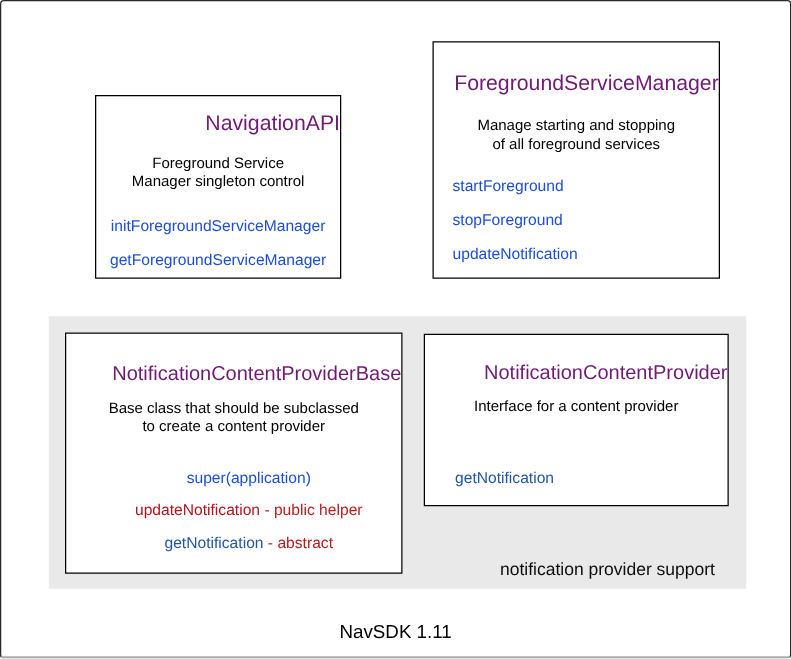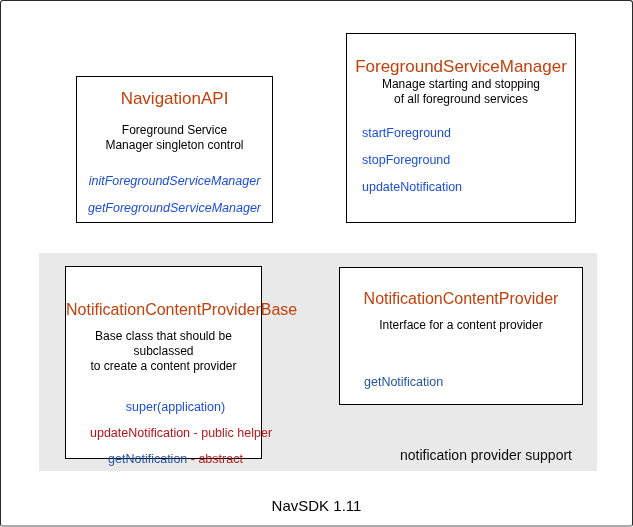--- a/index.html
+++ b/index.html
@@ -20,24 +20,24 @@
     overflow: hidden;
   }
   .class-box {
     position: absolute;
     box-sizing: border-box;
     background: #ffffff;
     border: 1px solid #000000;
     color: #000000;
   }
   .box-title {
-    text-align: center;
+    text-align: right;
     font-size: 17px;
     line-height: 20px;
-    color: #c2410c;
+    color: #701a75;
     white-space: nowrap;
   }
   .box-title.sm { font-size: 16px; line-height: 19px; }
   .box-desc {
     text-align: center;
     font-size: 12px;
     line-height: 15px;
     color: #000000;
   }
   .method {
@@ -47,45 +47,45 @@
   }
   .m-green { color: #1d4ed8; }
   .m-red   { color: #b5121b; }
   .m-blue  { color: #2456a4; }
   .ann     { color: #b91c1c; }
 
   
   #box-nav { left: 75px; top: 75px; width: 197px; height: 147px; padding-top: 12px; }
   #box-nav .box-desc { margin-top: 14px; }
   #box-nav .methods { margin-top: 20px; text-align: center; }
-  #box-nav .method { margin-bottom: 11px; font-style: italic; }
+  #box-nav .method { margin-bottom: 11px; }
 
   
   #box-fsm { left: 345px; top: 32px; width: 230px; height: 190px; padding-top: 23px; }
-  #box-fsm .box-desc { margin-top: 0; }
+  #box-fsm .box-desc { margin-top: 16px; }
   #box-fsm .methods { margin-top: 18px; padding-left: 15px; text-align: left; }
   #box-fsm .method { margin-bottom: 11px; }
 
   
   #group-region {
     position: absolute;
     left: 38px; top: 252px;
     width: 558px; height: 218px;
     background: #e9e9e9;
   }
   #group-caption {
     position: absolute;
     right: 25px; bottom: 8px;
     font-size: 14px;
     color: #0d0d0d;
     white-space: nowrap;
   }
 
   
-  #box-ncpb { left: 26px; top: 13px; width: 197px; height: 193px; padding-top: 33px; }
+  #box-ncpb { left: 13px; top: 13px; width: 270px; height: 193px; padding-top: 23px; }
   #box-ncpb .box-desc { margin-top: 10px; }
   #box-ncpb .methods { margin-top: 25px; padding-left: 24px; text-align: center; }
   #box-ncpb .method { margin-bottom: 10px; }
   #box-ncpb .method:last-child { margin-top: 2px; }
 
   
   #box-ncp { left: 300px; top: 14px; width: 244px; height: 138px; padding-top: 21px; }
   #box-ncp .box-desc { margin-top: 10px; }
   #box-ncp .methods { margin-top: 41px; padding-left: 24px; text-align: left; }
 

